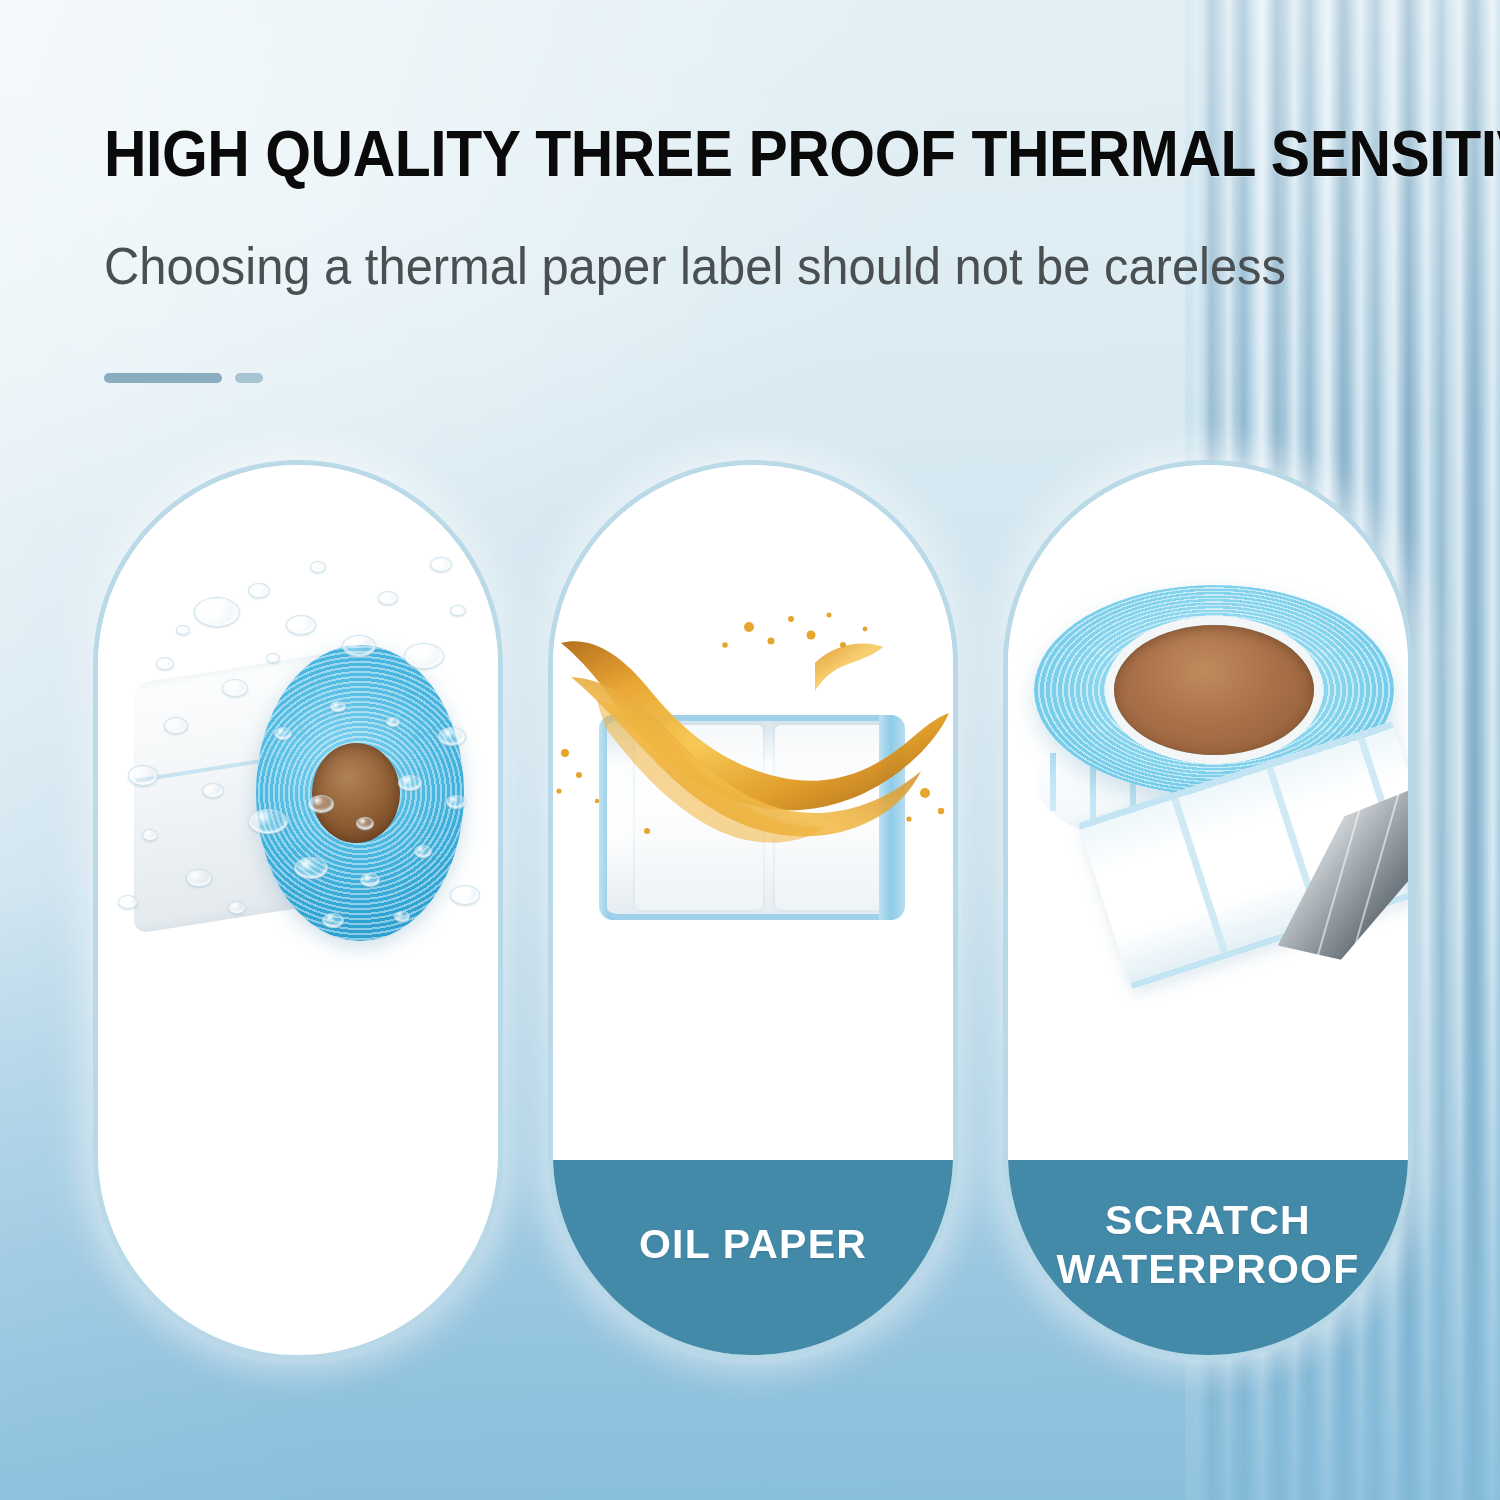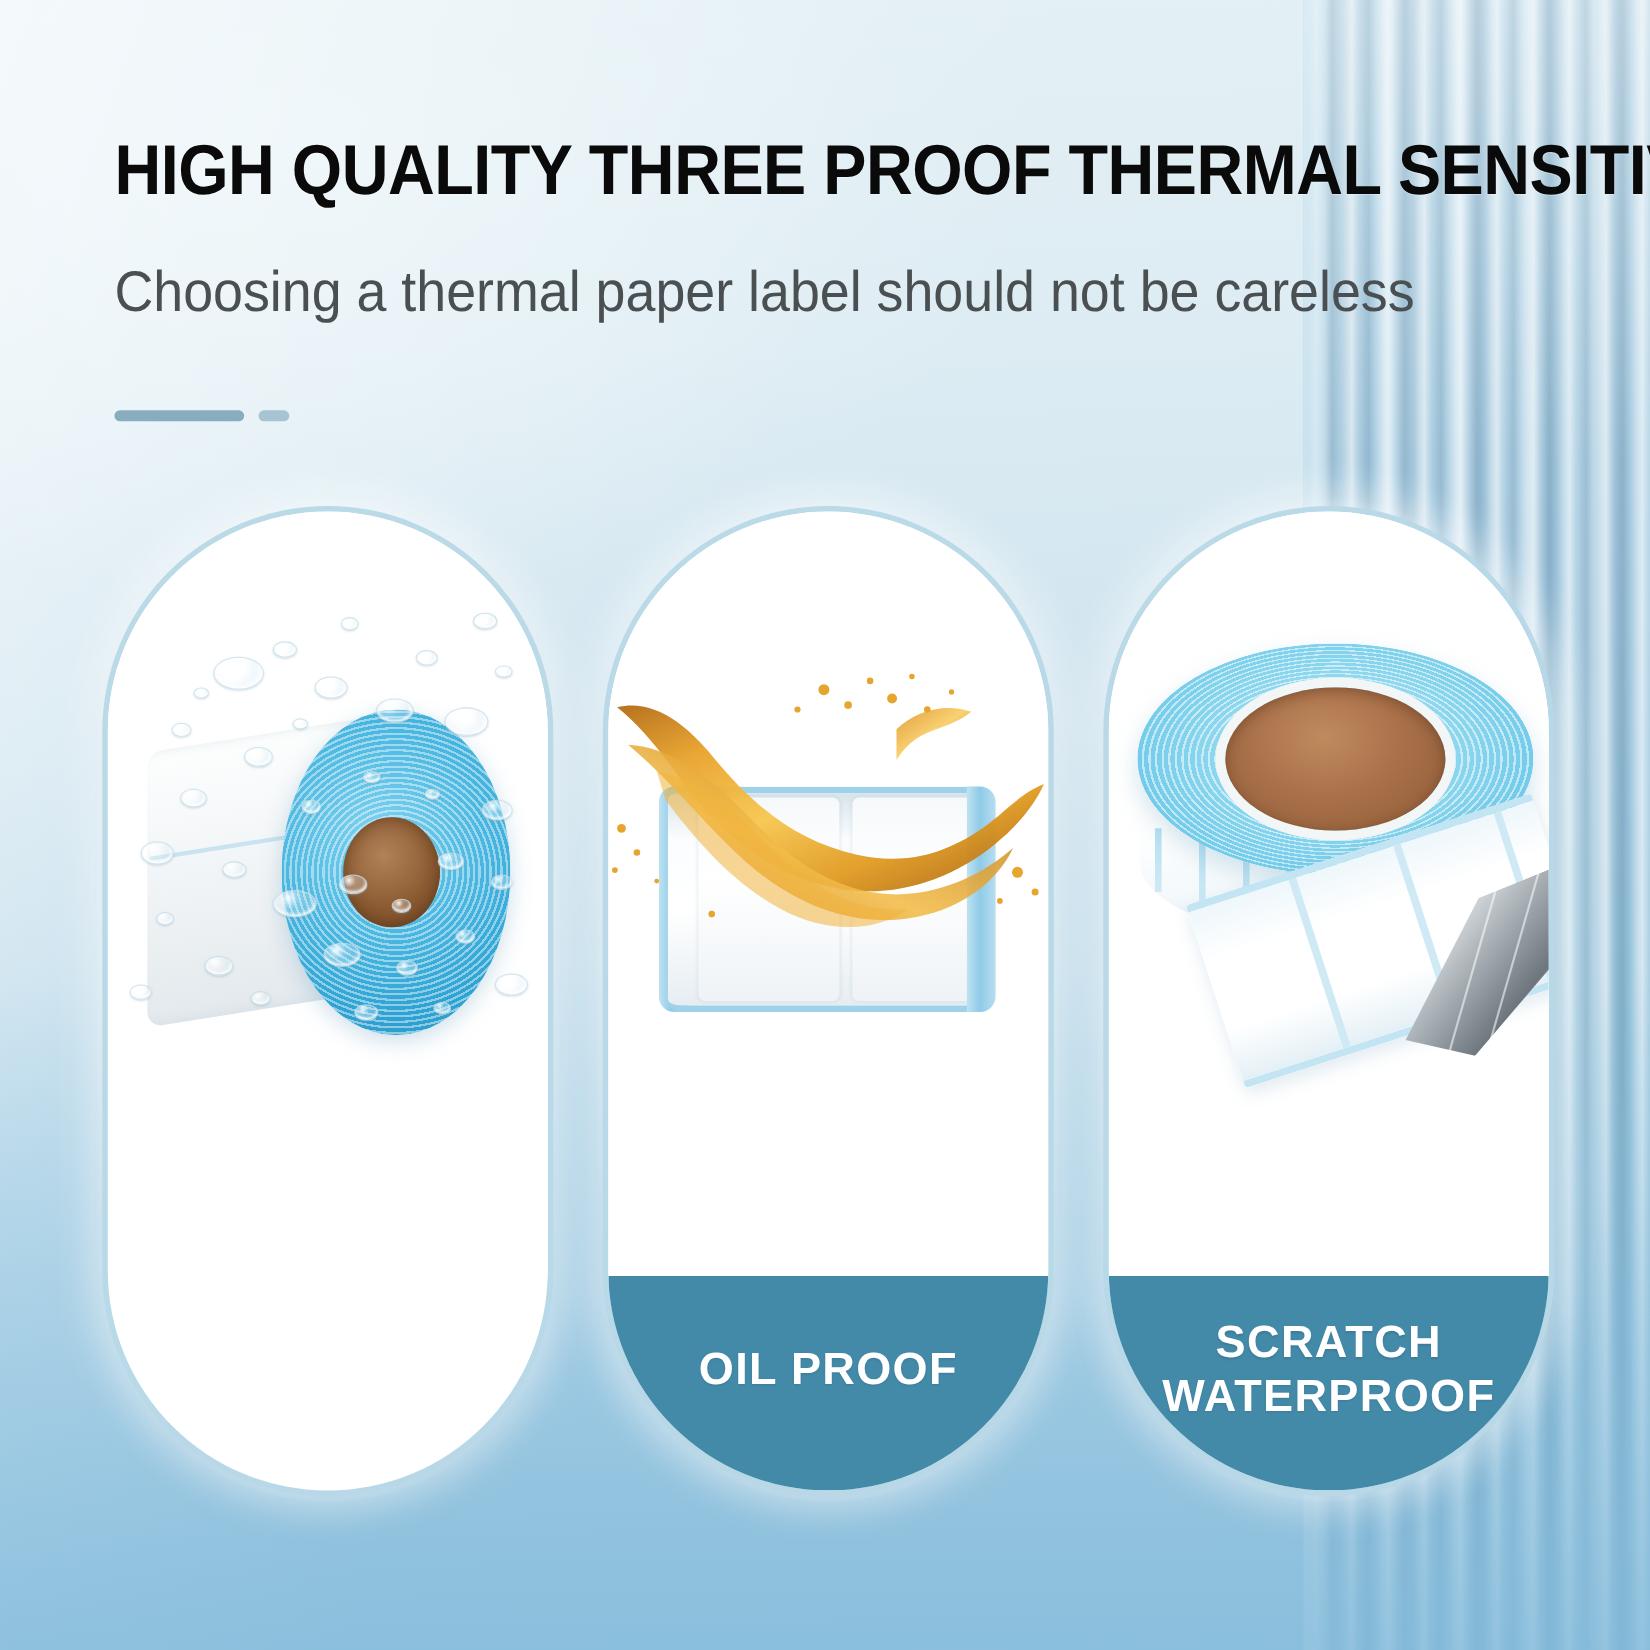--- a/index.html
+++ b/index.html
@@ -383,21 +383,21 @@
             <circle cx="6" cy="186" r="2.6"></circle>
               <circle cx="44" cy="196" r="2.2"></circle>
             <circle cx="372" cy="188" r="5"></circle>
               <circle cx="388" cy="206" r="3.2"></circle>
             <circle cx="356" cy="214" r="2.6"></circle>
               <circle cx="94" cy="226" r="3"></circle>
           </g>
         </svg>
       </div>
       <div class="card-band">
-        <div class="band-label">OIL PROOF</div>
+        <div class="band-label">OIL PAPER</div>
       </div>
     </div>
 
     <div class="card" id="card-3">
       <div class="card-photo">
         <div class="roll3">
           <div class="roll3-side"></div>
           <div class="roll3-ticks" id="roll3-ticks">
               <span class="roll3-tick" style="left: 14px; height: 58px;"></span>
               <span class="roll3-tick" style="left: 54px; height: 75.6034px;"></span>

